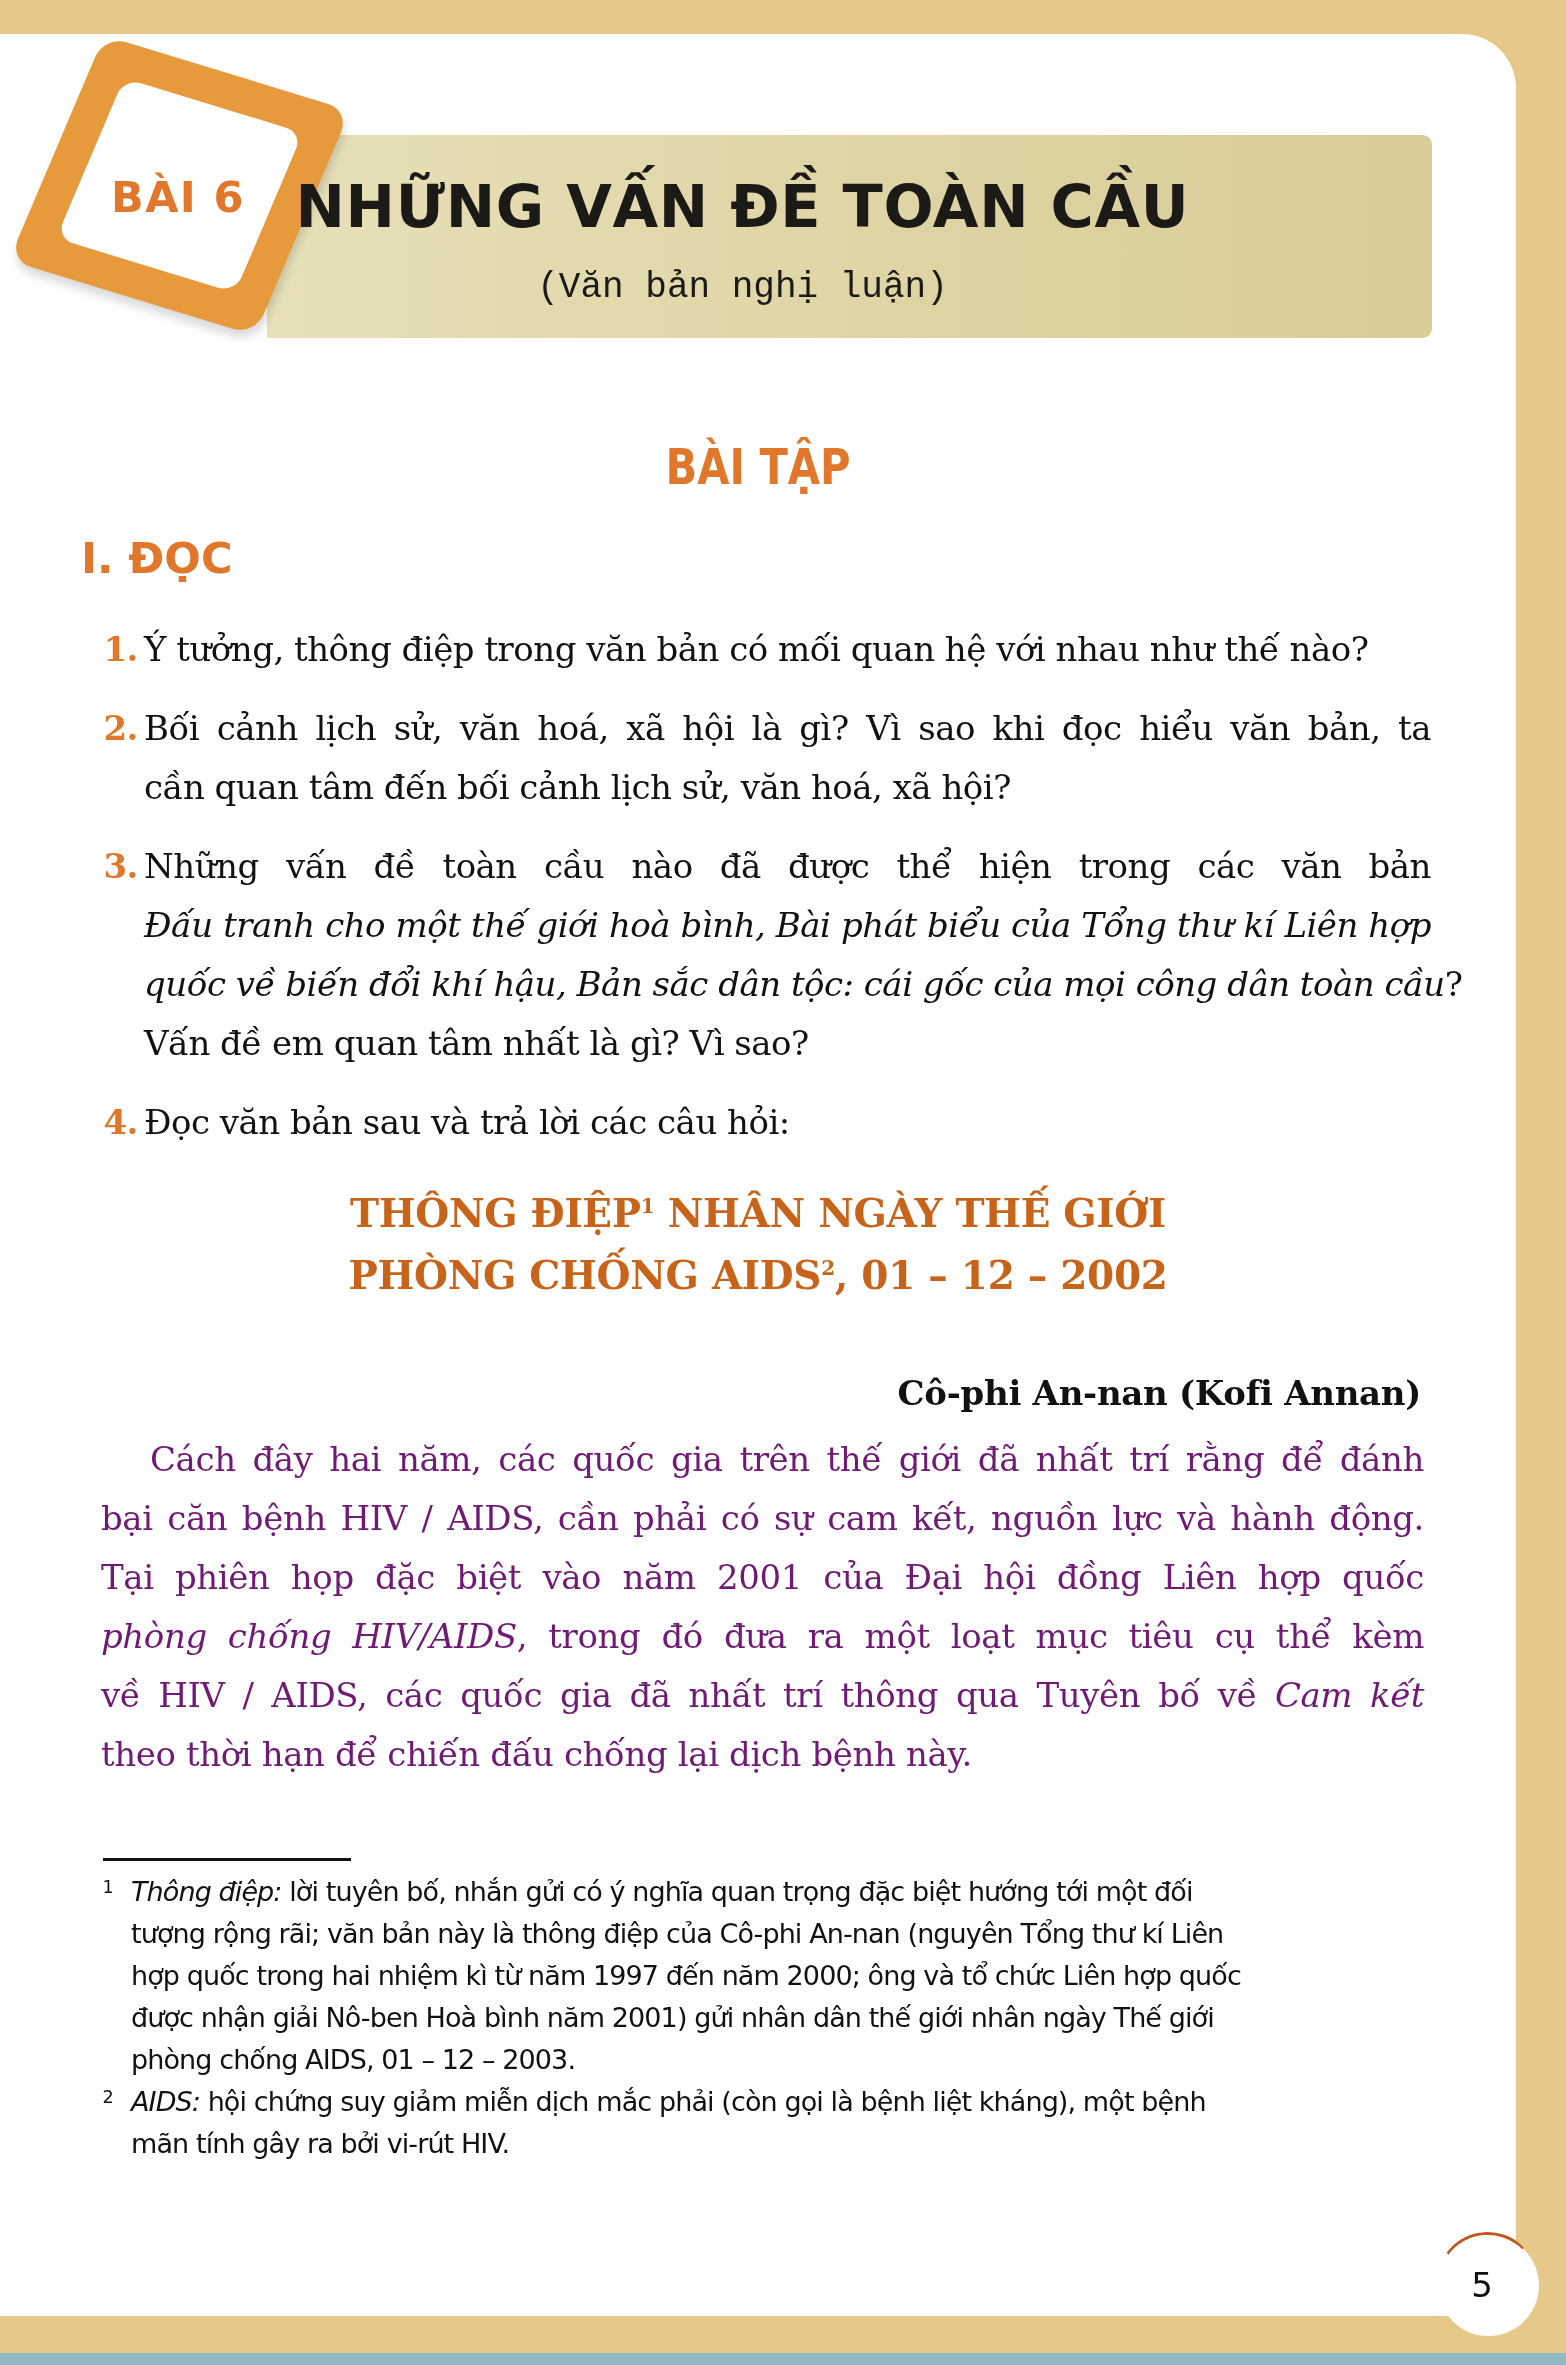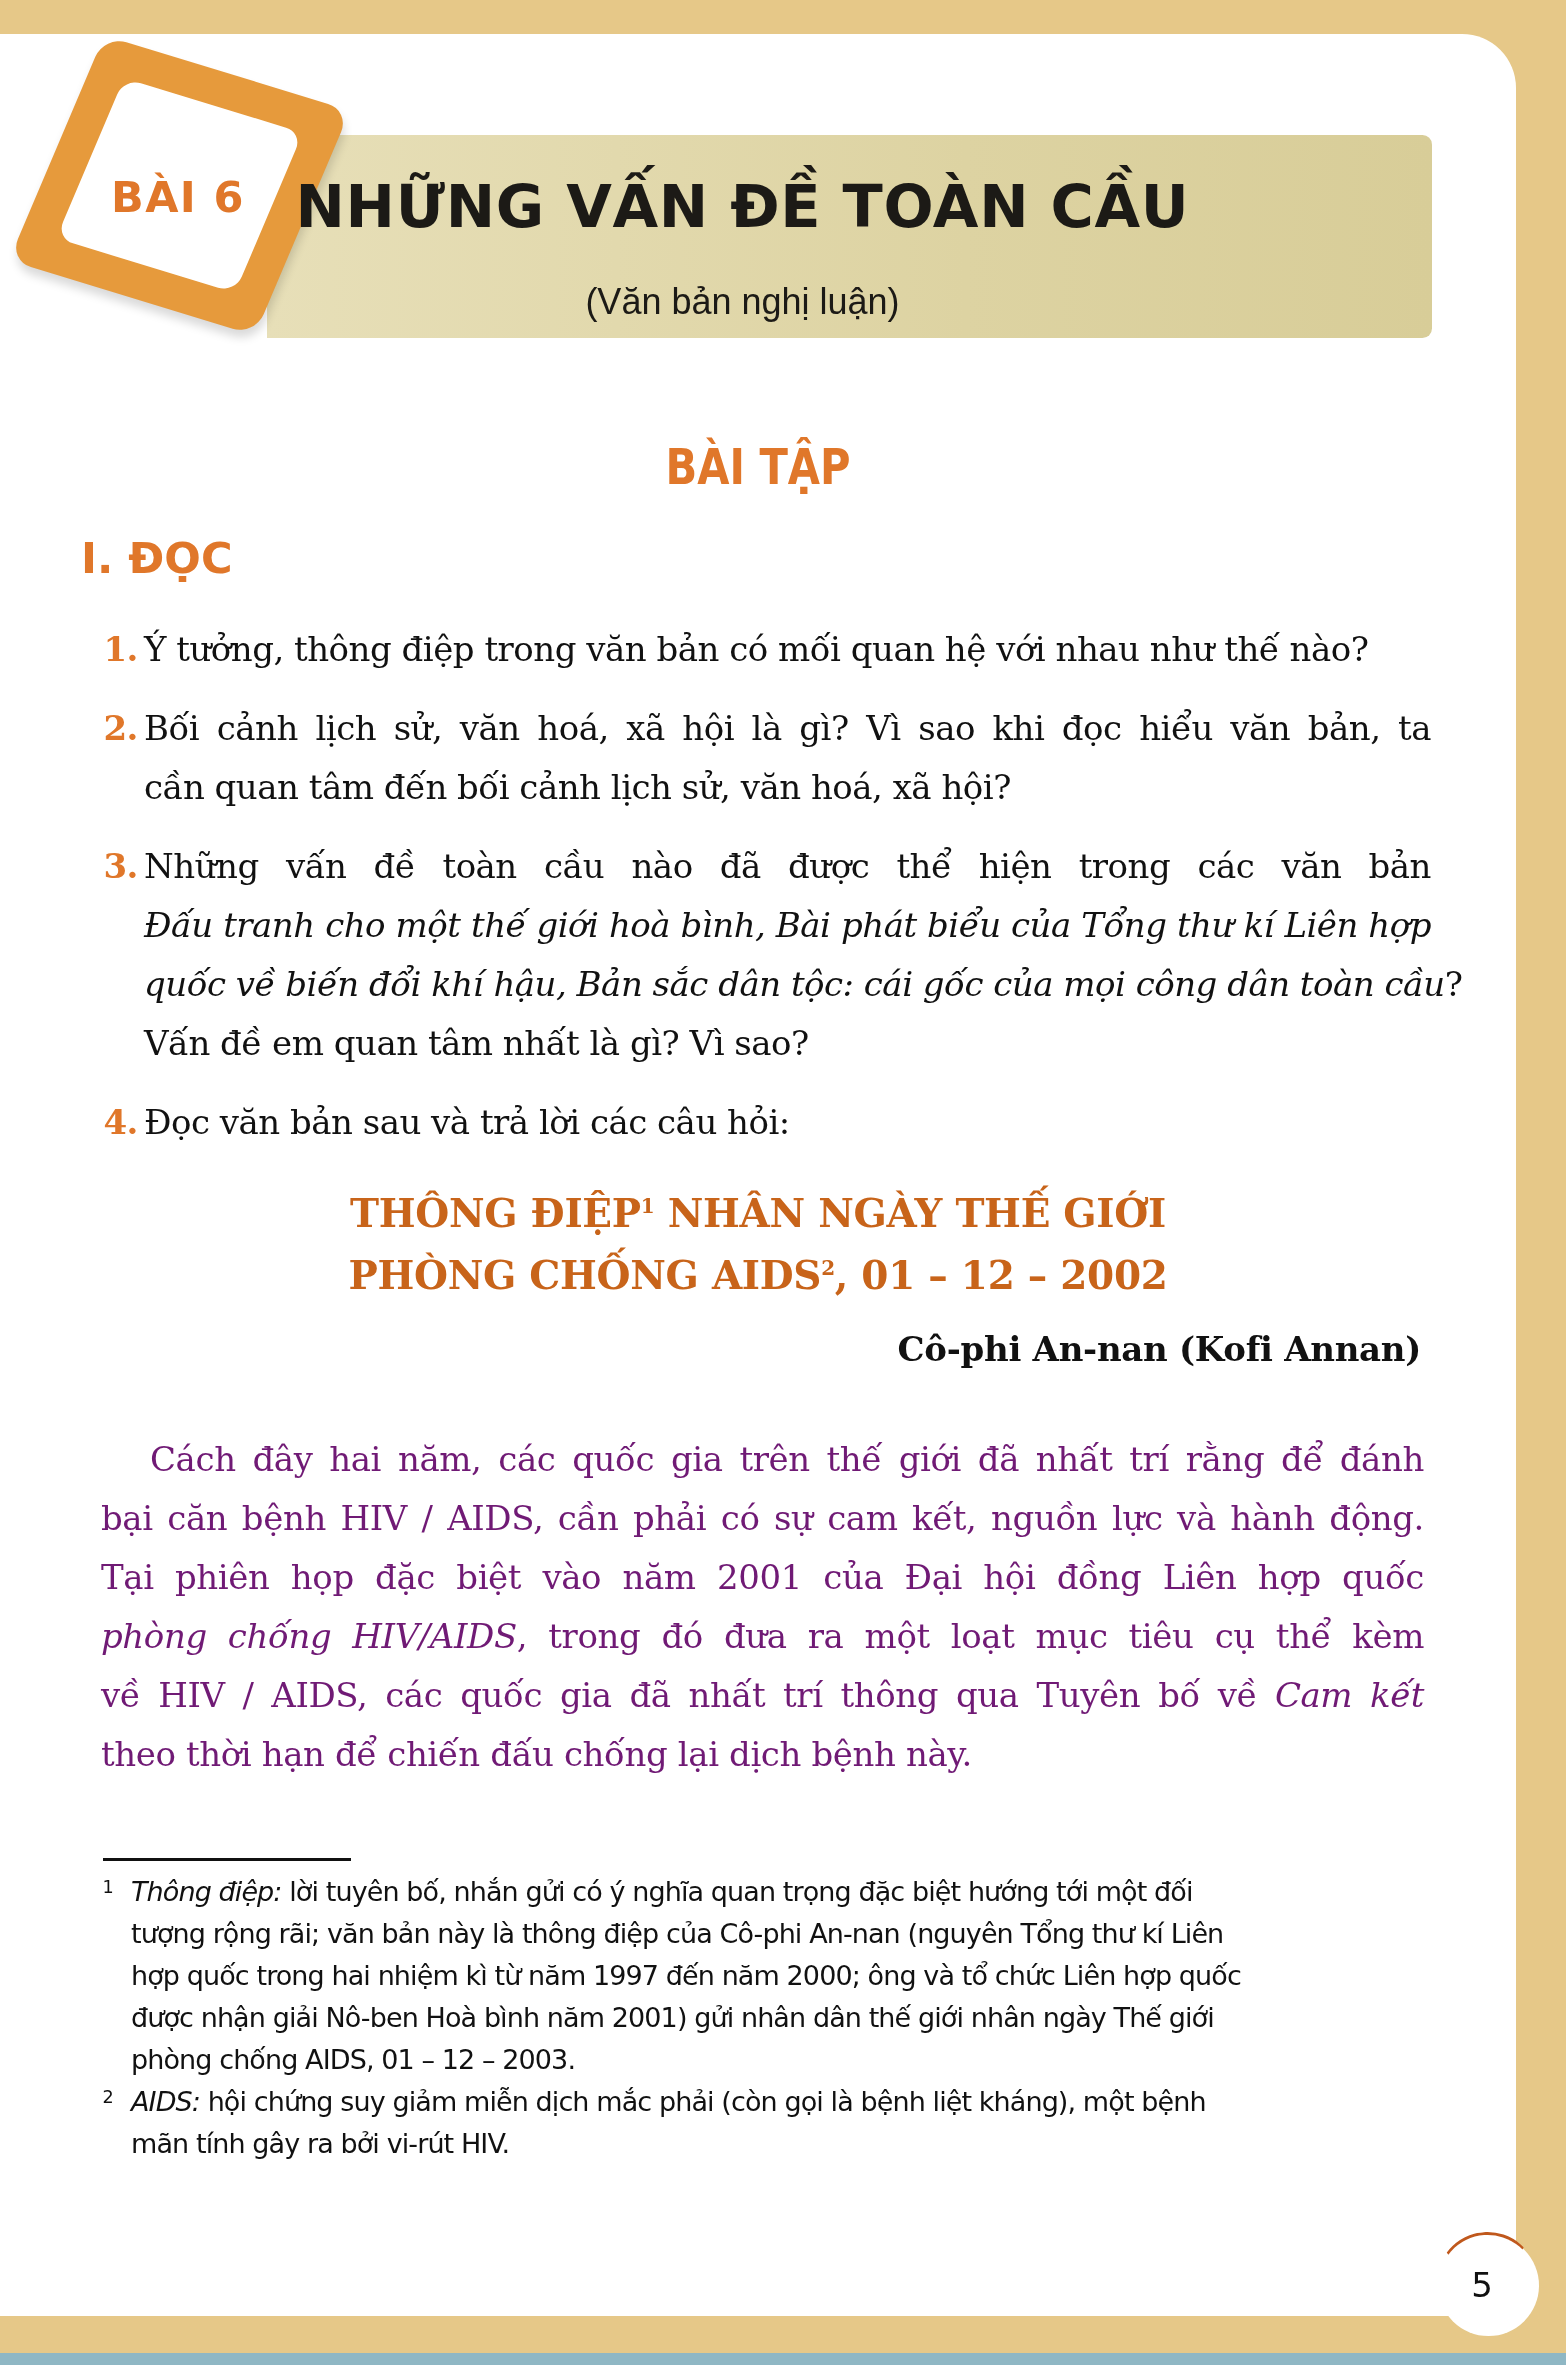--- a/index.html
+++ b/index.html
@@ -34,22 +34,22 @@
     position: absolute; left: 267px; top: 135px; width: 1165px; height: 203px;
     background: linear-gradient(90deg, #e7dfb8 0%, #ddd3a2 60%, #d8cd98 100%);
     border-radius: 0 9.5px 9.5px 0;
   }
   .lesson-title {
     position: absolute; left: 270px; top: 172px; width: 945px; text-align: center;
     font-family: "DejaVu Sans", sans-serif; font-weight: bold; font-size: 59px; color: #1c1a16;
     letter-spacing: 0.7px;
   }
   .lesson-subtitle {
-    position: absolute; left: 270px; top: 281px; width: 945px; text-align: center;
-    font-family: Liberation Sans, sans-serif; font-size: 36px; color: #1c1a16;
+    position: absolute; left: 270px; top: 267px; width: 945px; text-align: center;
+    font-family: Liberation Mono, monospace; font-size: 36px; color: #1c1a16;
   }
   .section-heading {
     position: absolute; left: 0; top: 439px; width: 1516px; text-align: center;
     font-family: "DejaVu Sans", sans-serif; font-weight: bold; font-size: 49px; color: #e0772a;
     transform: scaleX(0.85);
   }
   .subsection-heading {
     position: absolute; left: 81px; top: 533px;
     font-family: "DejaVu Sans", sans-serif; font-weight: bold; font-size: 43px; color: #e0772a;
   }
@@ -64,21 +64,21 @@
   .question .line { display: block; white-space: nowrap; }
   .question .justify { text-align: justify; text-align-last: justify; }
   .question i { font-style: italic; text-align: right; }
   .text-title {
     position: absolute; left: 0; width: 1516px; text-align: center;
     font-family: "DejaVu Serif", serif; font-weight: bold; font-size: 39px; color: #c8641a;
     letter-spacing: -0.3px;
   }
   .text-title sup { font-size: 20px; vertical-align: super; }
   .author {
-    position: absolute; right: 145px; top: 1329px;
+    position: absolute; right: 145px; top: 1373px;
     font-weight: bold; font-size: 34px; color: #111; letter-spacing: -0.3px;
   }
   .body-text { position: absolute; left: 101px; top: 1430px; width: 1323px; }
   .body-line {
     display: block; font-size: 34px; line-height: 59px; color: #701a75; white-space: nowrap;
     text-align: justify; text-align-last: justify; letter-spacing: -0.4px;
   }
   .body-line.first { padding-left: 49px; }
   .body-line.last { text-align-last: left; }
   .footnote-rule { position: absolute; left: 103px; top: 1858px; width: 248px; height: 3.4px; background: #111; }

